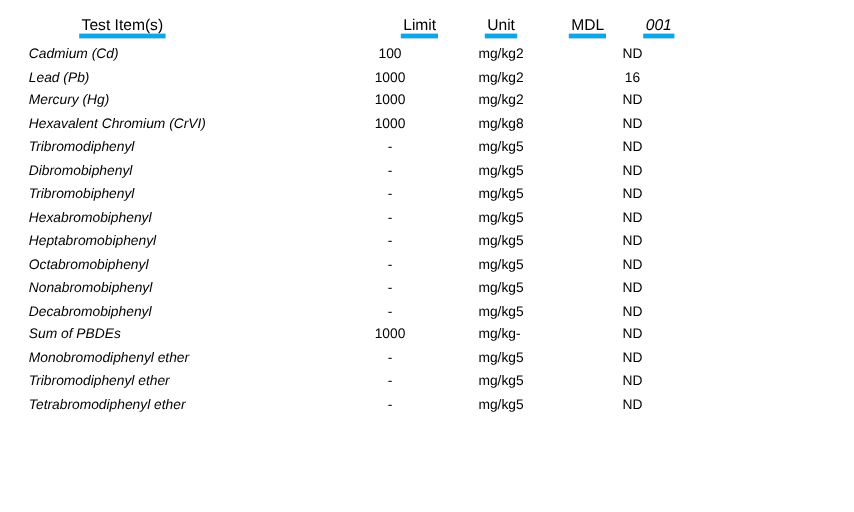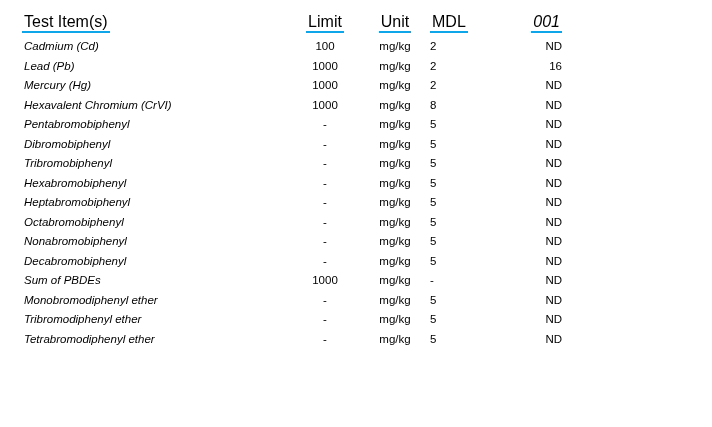--- a/index.html
+++ b/index.html
@@ -24,32 +24,33 @@
   .report-table th,
   .report-table td {
     font-size: 11.5px;
     line-height: 1.0;
     padding: 4px 0 4px 0;
     font-weight: normal;
     vertical-align: bottom;
   }
   .col-item   { width: 268px; text-align: left; }
   .col-limit  { width: 70px;  text-align: center; }
-  .col-unit   { width: 70px;  text-align: center; }
+  .col-unit   { width: 70px;  text-align: right; }
   .col-mdl    { width: 62px;  text-align: left; }
-  .col-s001   { width: 70px;  text-align: right; }
+  .col-s001   { width: 70px;  text-align: center; }
 
   thead th {
     padding-bottom: 3px;
   }
   thead th span.hdr {
     display: inline-block;
-    border-bottom: 2px solid #0ea5e9;
+    border-bottom: 4px solid #0ea5e9;
     padding: 0 2px 1px 2px;
-    font-size: 16px;
+    font-size: 13px;
+    margin-left: 44px;
   }
   thead th.col-s001 span.hdr {
     font-style: italic;
   }
   tbody td {
     padding-top: 4px;
     padding-bottom: 4px;
   }
   tbody td.col-item {
     padding-left: 2px;
@@ -92,21 +93,21 @@
         <td class="col-s001">ND</td>
       </tr>
       <tr>
         <td class="col-item">Hexavalent Chromium (CrVI)</td>
         <td class="col-limit">1000</td>
         <td class="col-unit">mg/kg</td>
         <td class="col-mdl">8</td>
         <td class="col-s001">ND</td>
       </tr>
       <tr>
-        <td class="col-item">Pentabromobiphenyl</td>
+        <td class="col-item">Tribromodiphenyl</td>
         <td class="col-limit">-</td>
         <td class="col-unit">mg/kg</td>
         <td class="col-mdl">5</td>
         <td class="col-s001">ND</td>
       </tr>
       <tr>
         <td class="col-item">Dibromobiphenyl</td>
         <td class="col-limit">-</td>
         <td class="col-unit">mg/kg</td>
         <td class="col-mdl">5</td>

